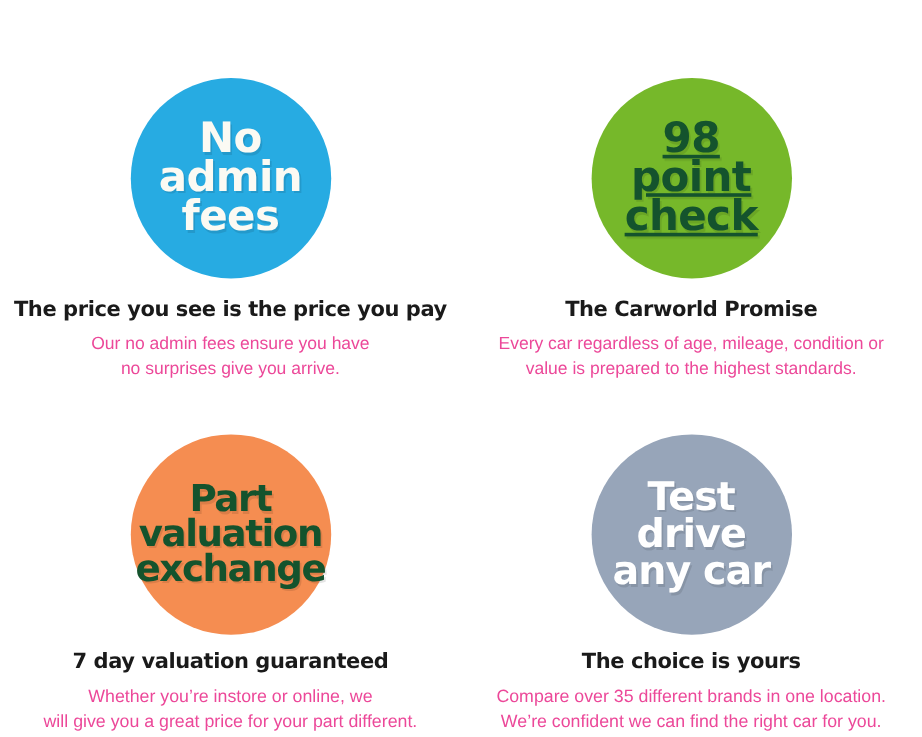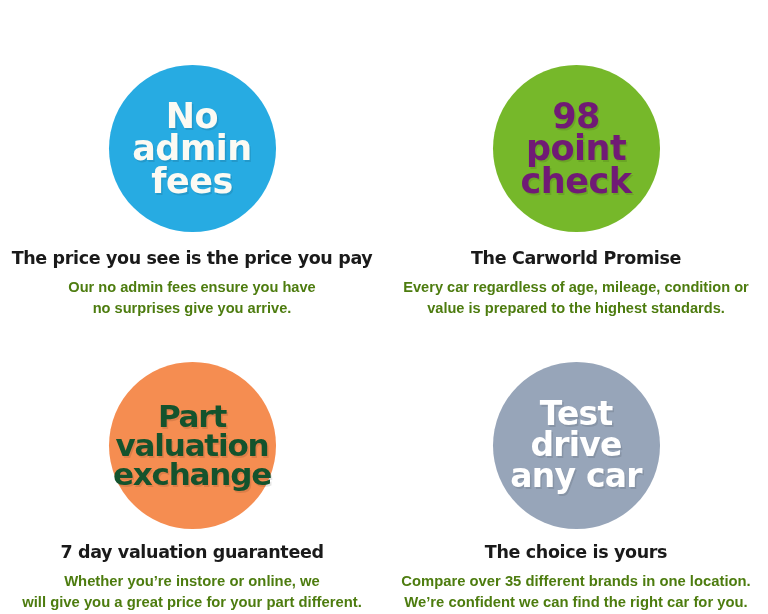--- a/index.html
+++ b/index.html
@@ -79,24 +79,24 @@
     font-weight: 700;
     font-size: 17.5px;
     letter-spacing: -0.35px;
     color: #1a1a1a;
     margin-top: 18px;
     line-height: 1.1;
   }
 
   .body-text {
     font-family: "Liberation Sans", "DejaVu Sans", sans-serif;
-    font-weight: 700;
+    font-weight: 400;
     font-size: 14.6px;
     line-height: 1.42;
-    color: #4d7c0f;
+    color: #ec4899;
     margin-top: 9px;
   }
 
   .body-text .line { display: block; }
 
   
   .card-1 .headline { margin-top: 17px; }
   .card-2 .headline { margin-top: 17px; }
   .card-3 .headline { margin-top: 14px; }
   .card-4 .headline { margin-top: 14px; }
@@ -123,21 +123,21 @@
       <div class="headline">The price you see is the price you pay</div>
       <div class="body-text">
         <span class="line">Our no admin fees ensure you have</span>
         <span class="line">no surprises give you arrive.</span>
       </div>
     </div>
   </div>
 
   <div class="benefit-card card-2">
     <div class="badge" style="background: rgb(118, 184, 42);">
-      <div class="badge-text" style="color: #701a75;">
+      <div class="badge-text" style="color: #14532d; text-decoration: underline;">
         <span class="line">98</span>
         <span class="line">point</span>
         <span class="line">check</span>
       </div>
     </div>
     <div class="caption">
       <div class="headline">The Carworld Promise</div>
       <div class="body-text">
         <span class="line">Every car regardless of age, mileage, condition or</span>
         <span class="line">value is prepared to the highest standards.</span>

